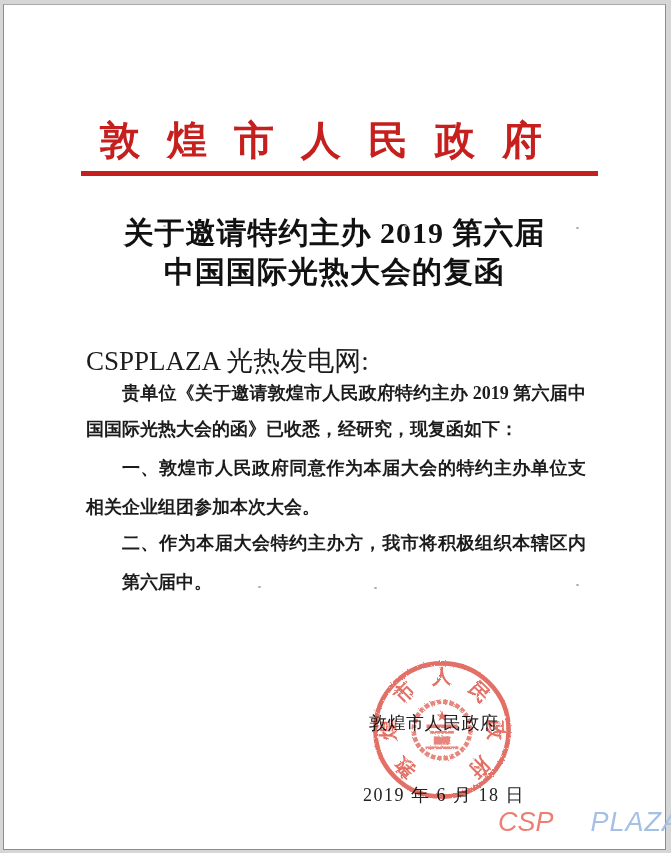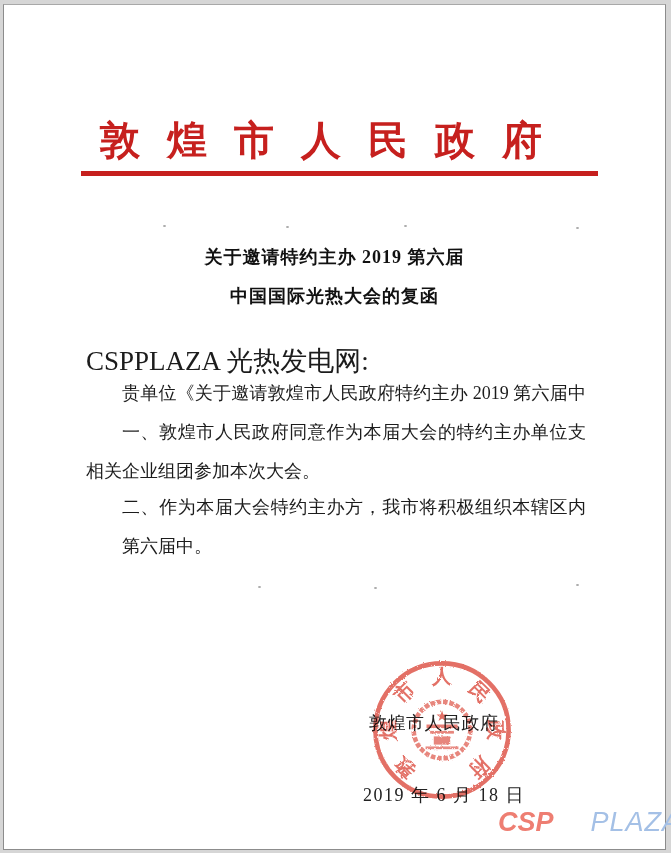--- a/index.html
+++ b/index.html
@@ -34,25 +34,25 @@
   }
   .red-rule {
     position: absolute;
     top: 166px;
     left: 77px;
     width: 517px;
     height: 5px;
   }
   .doc-title {
     position: absolute;
-    top: 233px;
+    top: 208px;
     left: 0;
     width: 100%;
     text-align: center;
-    font-size: 18px;
+    font-size: 30px;
     font-weight: bold;
     line-height: 39px;
     letter-spacing: 1px;
     color: #111111;
   }
   .salutation {
     position: absolute;
     top: 338px;
     left: 82px;
     font-size: 27px;
@@ -60,21 +60,21 @@
   }
   .body-text {
     position: absolute;
     top: 370px;
     left: 82px;
     width: 500px;
     font-size: 18px;
     line-height: 36px;
     color: #1c1c1c;
   }
-  .para { margin: 0 0 3px 0; }
+  .para { margin: 0 0 3px 0; font-weight: bold; }
   .para-line { text-align: justify; text-align-last: justify; }
   .para-line.last { text-align-last: left; }
   .para-line.first { text-indent: 36px; }
   .sig-org {
     position: absolute;
     top: 706px;
     left: 365px;
     font-size: 18px;
     letter-spacing: 0.5px;
     color: #222222;
@@ -99,21 +99,21 @@
   }
   .logo {
     position: absolute;
     top: 802px;
     left: 494px;
     font-family: "Liberation Sans", "DejaVu Sans", sans-serif;
     font-style: italic;
     font-size: 27px;
     white-space: nowrap;
   }
-  .logo .csp { font-weight: 700; letter-spacing: 0px; }
+  .logo .csp { font-weight: 400; letter-spacing: 0px; }
   .logo .plaza { font-weight: 400; letter-spacing: 1px; }
   .speck {
     position: absolute;
     width: 3px;
     height: 2px;
     background: #a9a9a9;
     border-radius: 50%;
   }
 </style>
 </head>
@@ -128,20 +128,21 @@
   <div class="doc-title">
     <div>关于邀请特约主办 2019 第六届</div>
     <div>中国国际光热大会的复函</div>
   </div>
 
   <div class="salutation">CSPPLAZA 光热发电网:</div>
 
   <div class="body-text">
       <div class="para">
         <div class="para-line first">贵单位《关于邀请敦煌市人民政府特约主办 2019 第六届中</div>
+        <div class="para-line last">国国际光热大会的函》已收悉，经研究，现复函如下：</div>
       </div>
       <div class="para">
         <div class="para-line first">一、敦煌市人民政府同意作为本届大会的特约主办单位支</div>
       </div>
       <div class="para">
         <div class="para-line last">相关企业组团参加本次大会。</div>
         <div class="para-line first">二、作为本届大会特约主办方，我市将积极组织本辖区内</div>
       </div>
       <div class="para">
         <div class="para-line first last">第六届中。</div>

